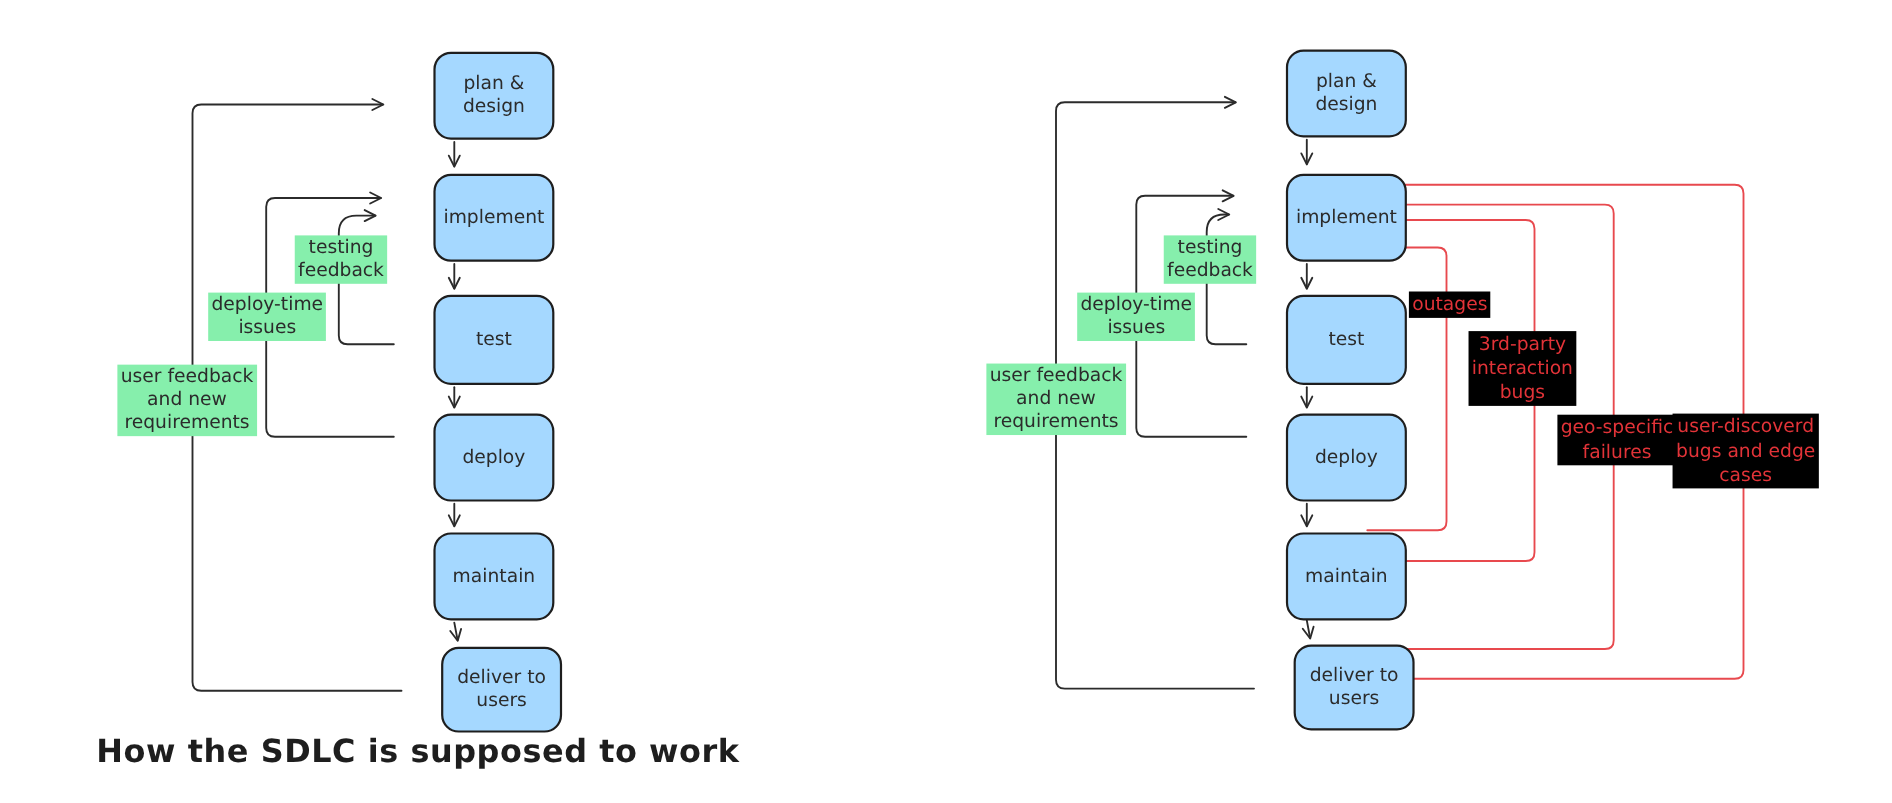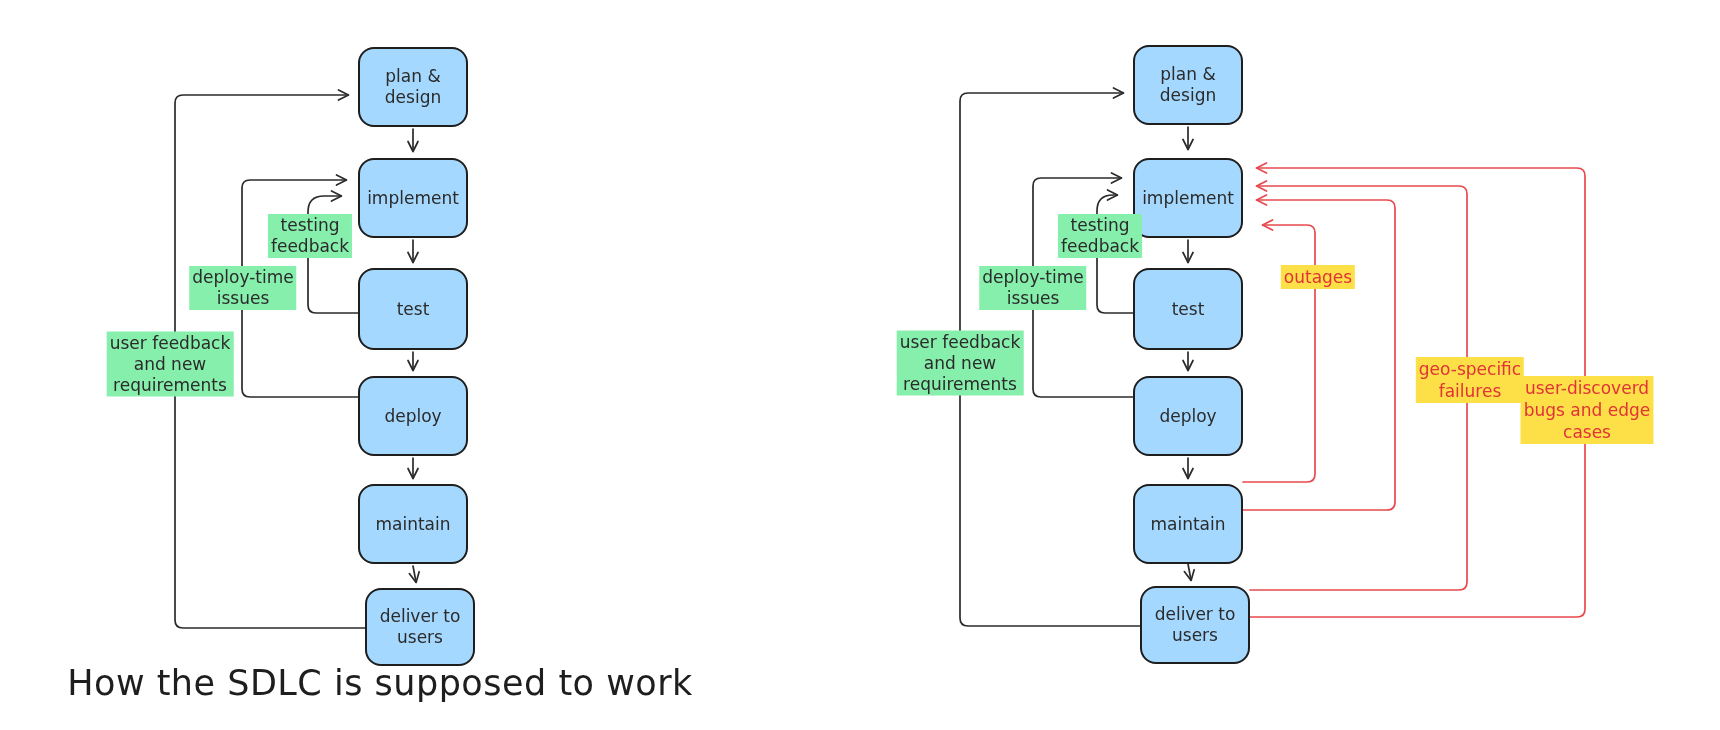--- a/index.html
+++ b/index.html
@@ -19,45 +19,46 @@
   .node{
     position:absolute;
     background:var(--c-box-fill,#a5d8ff);
     border:2px solid var(--c-box-stroke,#1e1e1e);
     border-radius:16px;
     display:flex;align-items:center;justify-content:center;
     text-align:center;
     font-size:17px;line-height:21px;
     white-space:pre-line;
     box-sizing:border-box;
+    margin-left:36px;
   }
   .elabel{
     position:absolute;
     transform:translate(-50%,-50%);
     background:#86efac;
     padding:1px 3px;
     text-align:center;
     font-size:17px;line-height:21px;
     white-space:pre-line;
   }
   .rlabel{
     position:absolute;
     transform:translate(-50%,-50%);
-    background:#fde047;
+    background:#000000;
     padding:1px 3px;
     text-align:center;
     font-size:17px;line-height:22px;
     white-space:pre-line;
     color:var(--c-red-text,#e23338);
   }
   .dtitle{
     position:absolute;
     transform:translate(-50%,-50%);
-    font-size:35px;
-    font-weight:normal;
+    font-size:29px;
+    font-weight:bold;
     letter-spacing:0.5px;
     white-space:nowrap;
     color:#1e1e1e;
     text-align:center;
   }
 </style>
 </head>
 <body>
 
 <div id="canvas">
@@ -128,19 +129,22 @@
 
   <div class="elabel" style="left:1100px;top:236px;">testing
 feedback</div>
   <div class="elabel" style="left:1033px;top:288px;">deploy-time
 issues</div>
   <div class="elabel" style="left:960px;top:363px;">user feedback
 and new
 requirements</div>
 
   <div class="rlabel" style="left:1318px;top:277px;">outages</div>
-  <div class="rlabel" style="left:1470px;top:380px;">geo-specific
+  <div class="rlabel" style="left:1384px;top:335px;">3rd-party
+interaction
+bugs</div>
+  <div class="rlabel" style="left:1470px;top:400px;">geo-specific
 failures</div>
   <div class="rlabel" style="left:1587px;top:410px;">user-discoverd
 bugs and edge cases</div>
 
 
 </div>
 
 </body></html>

